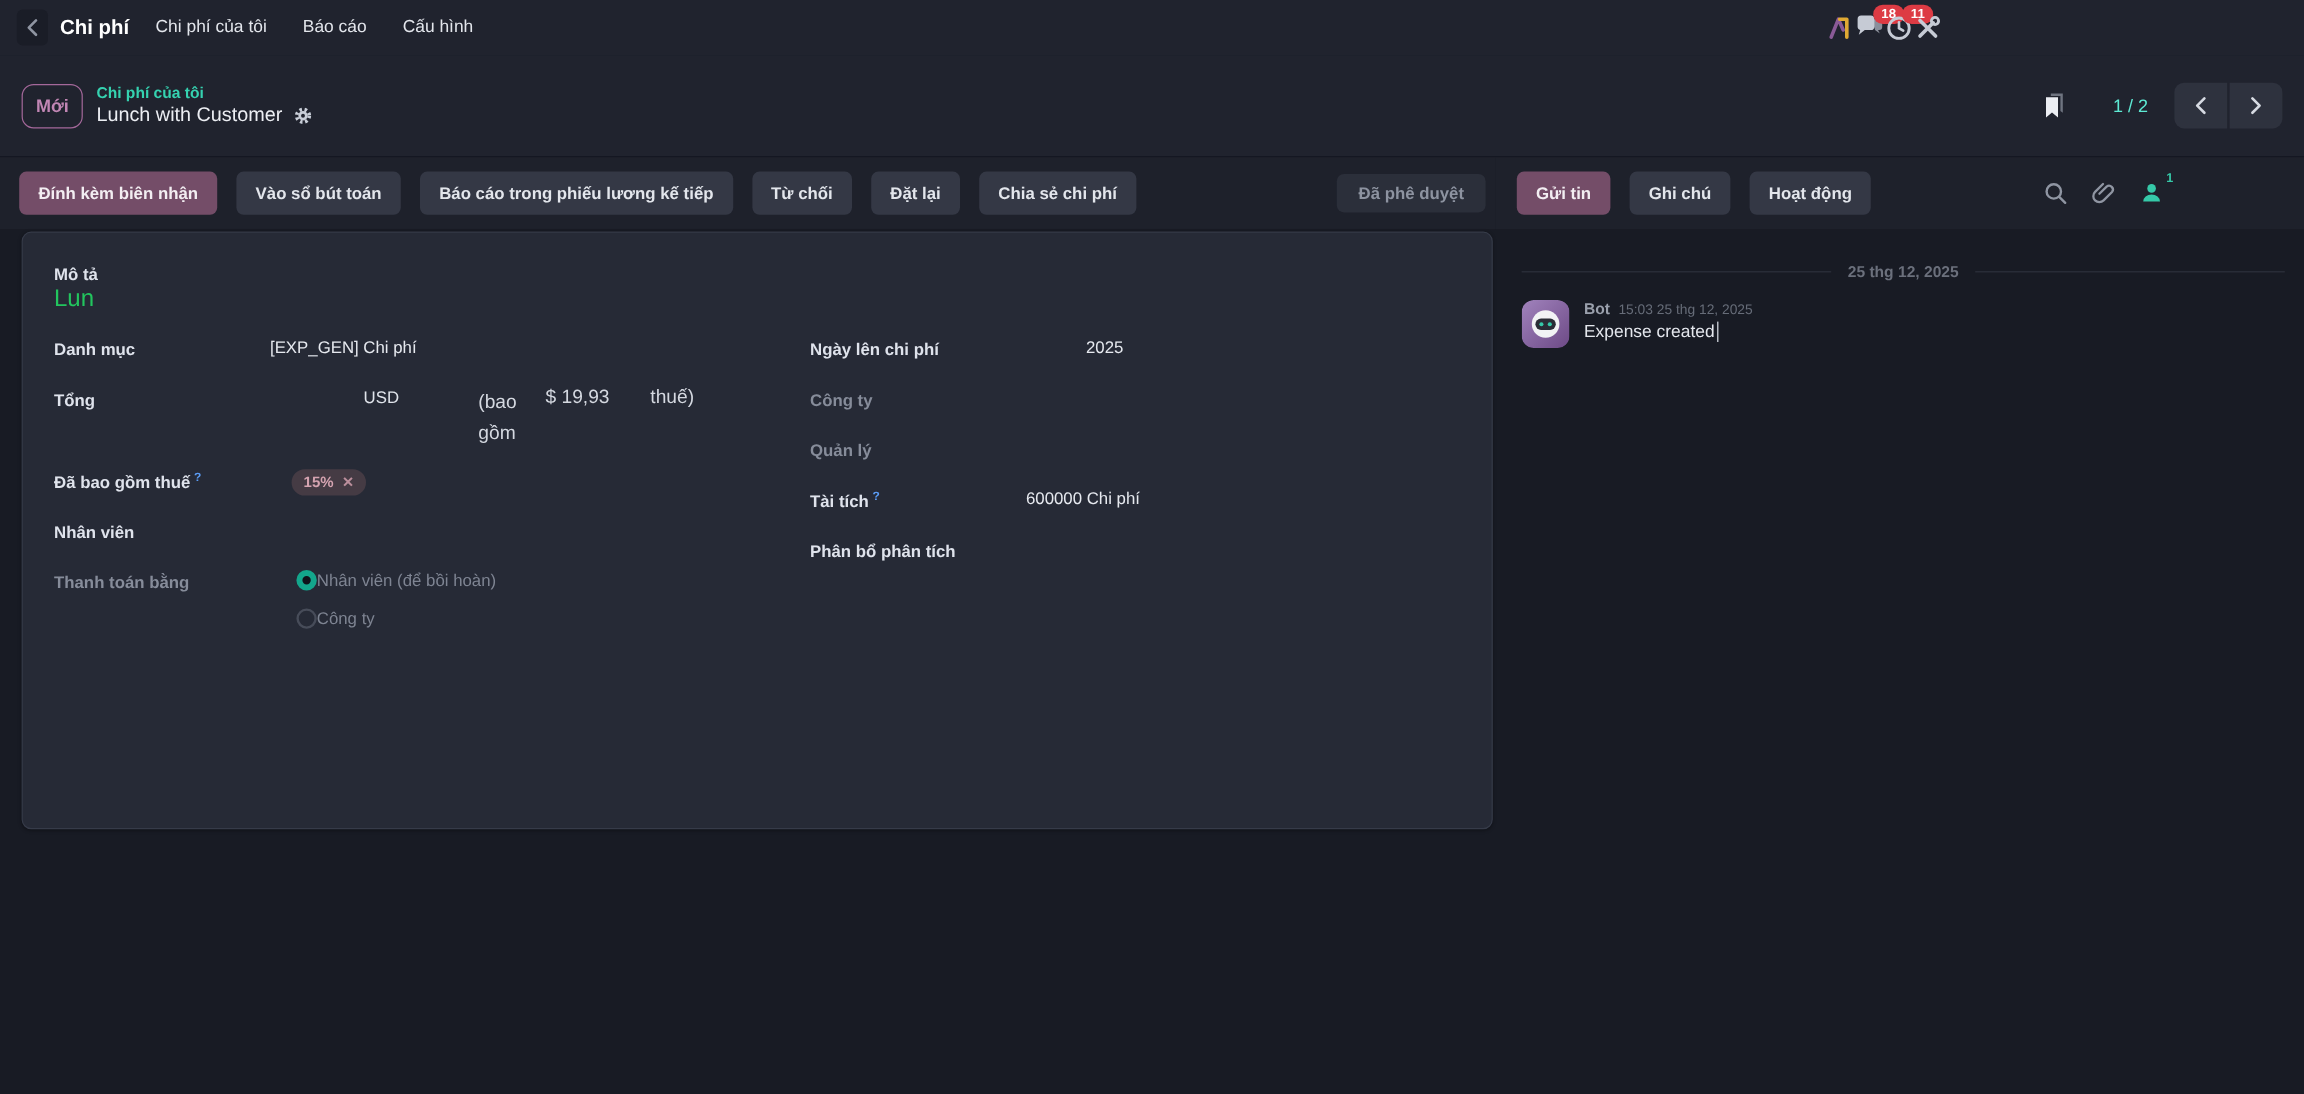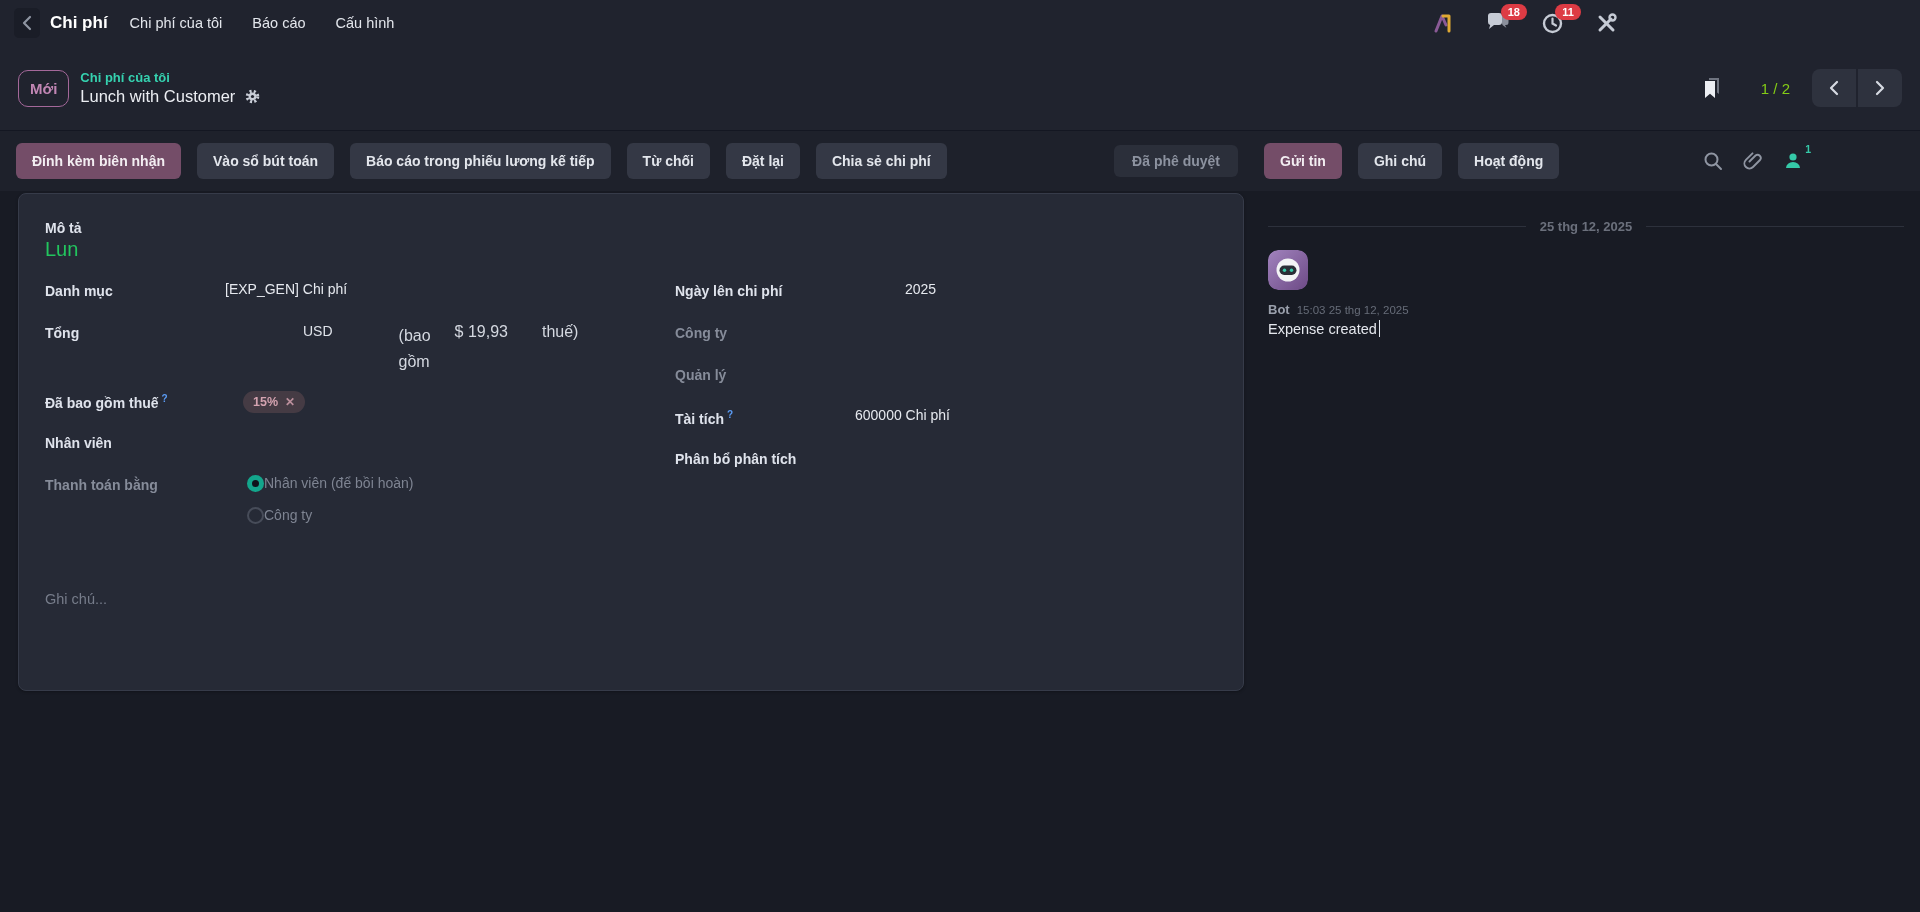--- a/index.html
+++ b/index.html
@@ -6,37 +6,37 @@
   html,body { width:1920px; height:912px; overflow:hidden; background:#181b24;
               font-family:"Liberation Sans", sans-serif; color:#e6e9ef; }
 
   
   .topbar { height:46px; background:#20232e; display:flex; align-items:center; padding:0 14px; }
   .back-btn { width:26px; height:30px; border-radius:5px; background:#1a1d27; display:flex;
               align-items:center; justify-content:center; cursor:pointer; }
   .app-name { font-size:17px; font-weight:700; color:#ffffff; margin:0 22px 0 10px; cursor:pointer; }
   .topnav { display:flex; align-items:center; gap:30px; }
   .topnav a { font-size:14.5px; color:#e3e6ec; text-decoration:none; cursor:pointer; }
-  .topbar-right { margin-left:auto; margin-right:288px; display:flex; align-items:flex-start; gap:30px; }
+  .topbar-right { margin-left:auto; margin-right:288px; display:flex; align-items:flex-start; }
   .ticon { position:relative; display:inline-flex; width:24px; height:24px; align-items:center;
            justify-content:center; cursor:pointer; }
   .nbadge { position:absolute; top:-7px; right:-17px; background:#dd3b44; color:#fff;
             font-size:11px; font-weight:700; padding:2px 7px; border-radius:10px; line-height:1.1; }
 
   
   .crumb-row { height:84px; background:#20232e; display:flex; align-items:center; padding:0 18px; }
   .status-pill { border:1px solid #a4689a; color:#c186b4; font-size:15px; font-weight:600;
                  border-radius:10px; padding:9px 11px; margin-right:11px; }
   .crumb-stack { display:flex; flex-direction:column; justify-content:center; gap:2px; }
   .crumb-parent { color:#35d2b0; font-size:13px; font-weight:700; cursor:pointer; }
   .crumb-title-row { display:flex; align-items:center; gap:9px; }
   .crumb-title { font-size:16.5px; color:#eceef3; }
   .crumb-row-right { margin-left:auto; display:flex; align-items:center; }
   .bm-icon { margin-right:40px; cursor:pointer; }
-  .pager-txt { font-size:15px; color:#84cc16; margin-right:22px; }
+  .pager-txt { font-size:15px; color:#5eead4; margin-right:22px; }
   .pager-group { display:flex; gap:2px; }
   .pager-btn { width:44px; height:38px; background:#2e323e; display:flex; align-items:center;
                justify-content:center; cursor:pointer; }
   .pager-btn.prev { border-radius:8px 0 0 8px; }
   .pager-btn.next { border-radius:0 8px 8px 0; }
 
   
   .main { display:grid; grid-template-columns:1246px 1fr; grid-template-rows:60px auto;
           border-top:1px solid #141722; }
   .tb-left, .tb-right { background:#1e212b; display:flex; align-items:center; }
@@ -85,21 +85,21 @@
   .notes-area textarea { width:940px; height:60px; background:transparent; border:none; resize:none;
         outline:none; font-family:"Liberation Sans", sans-serif; font-size:14.5px; color:#c6cbd5; }
   .notes-area textarea::placeholder { color:#767c8a; }
   .rval-date { margin-left:50px; }
 
   
   .chatter-cell { padding:0 16px 0 22px; }
   .date-divider { margin-top:28px; display:flex; align-items:center; }
   .date-divider .line { flex:1; height:1px; background:#2d313c; }
   .date-divider .dtxt { padding:0 14px; font-size:13px; font-weight:600; color:#6b707c; }
-  .msg { margin-top:16px; display:flex; gap:12px;flex-direction:column; }
+  .msg { margin-top:16px; display:flex; gap:12px; }
   .msg-avatar { width:40px; height:40px; border-radius:10px; overflow:hidden; flex:none; }
   .msg-head { display:flex; align-items:baseline; gap:7px; }
   .msg-author { font-size:13px; font-weight:700; color:#9aa0ac; }
   .msg-time { font-size:11.5px; color:#666c78; }
   .msg-body { margin-top:3px; font-size:14.5px; color:#e4e7ed; display:flex; align-items:center; }
   .caret { display:inline-block; width:1.5px; height:17px; background:#dfe3ea; margin-left:2px; }
 </style>
 </head>
 <body>
 
@@ -284,23 +284,20 @@
           <div class="frow">
             <span class="fld-label"><span>Tài tích</span><span class="sup-q">?</span></span>
             <span class="fval">600000 Chi phí</span>
           </div>
           <div class="frow">
             <span class="fld-label">Phân bổ phân tích</span>
           </div>
         </div>
       </div>
 
-      <div class="notes-area">
-        <textarea placeholder="Ghi chú..." style=""></textarea>
-      </div>
 
     </div>
   </div>
 
   <div class="chatter-cell">
     <div class="date-divider">
       <span class="line"></span>
       <span class="dtxt">25 thg 12, 2025</span>
       <span class="line"></span>
     </div>

